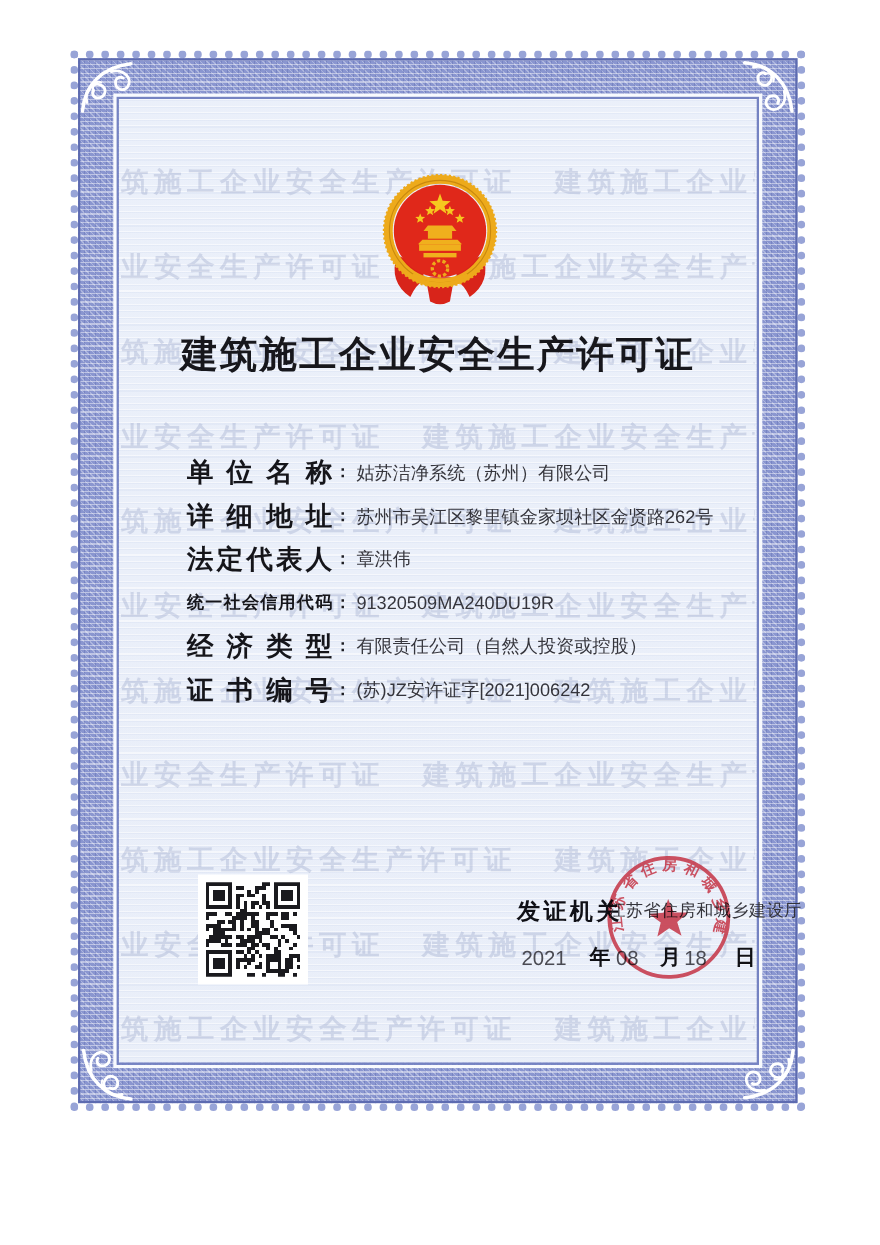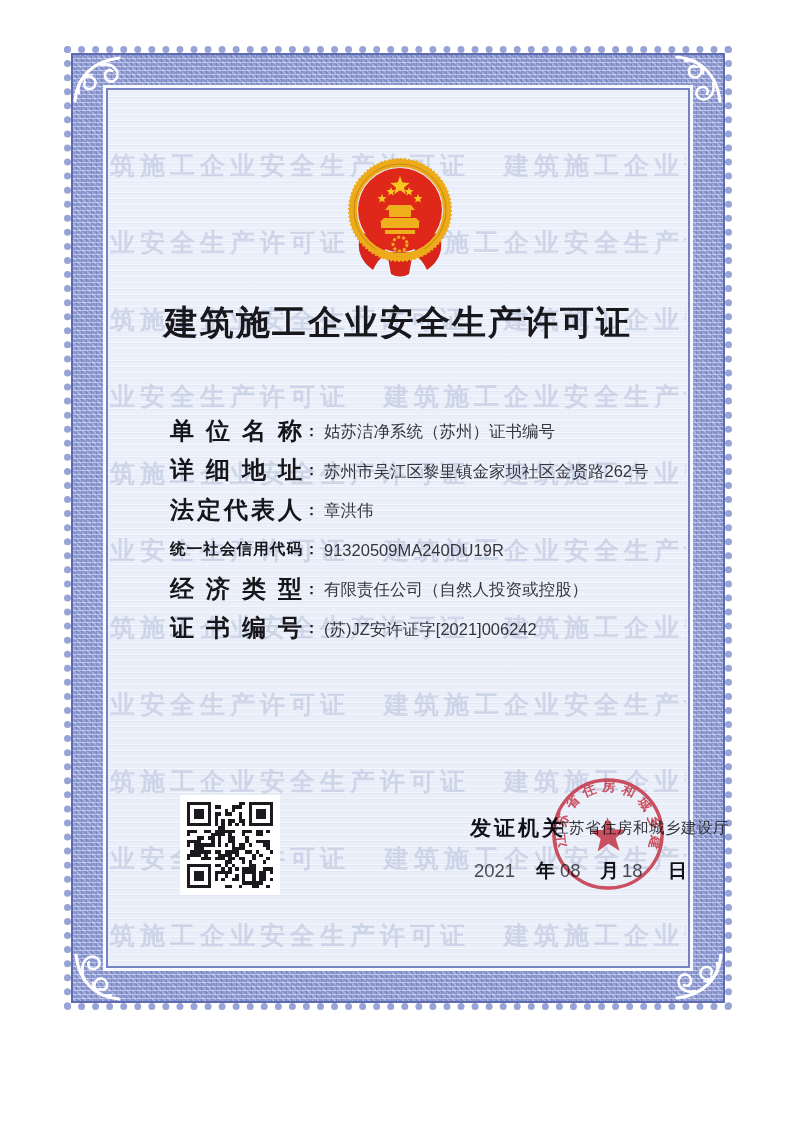--- a/index.html
+++ b/index.html
@@ -152,21 +152,21 @@
           <rect x="40" y="72" width="30" height="4" fill="#f0b01d"></rect>
           <circle cx="55" cy="86" r="7" fill="none" stroke="#edaa1b" stroke-width="3" stroke-dasharray="3,2"></circle>
           <path d="M30,92 Q55,102 80,92" fill="none" stroke="#edaa1b" stroke-width="3"></path>
         </svg>
       </div>
 
       <div class="cert-title">建筑施工企业安全生产许可证</div>
 
       <div class="fields">
         <div class="field-row">
-          <span class="flabel">单位名称</span><span class="fcolon">：</span><span class="fvalue">姑苏洁净系统（苏州）证书编号</span>
+          <span class="flabel">单位名称</span><span class="fcolon">：</span><span class="fvalue">姑苏洁净系统（苏州）有限公司</span>
         </div>
         <div class="field-row">
           <span class="flabel">详细地址</span><span class="fcolon">：</span><span class="fvalue">苏州市吴江区黎里镇金家坝社区金贤路262号</span>
         </div>
         <div class="field-row">
           <span class="flabel">法定代表人</span><span class="fcolon">：</span><span class="fvalue">章洪伟</span>
         </div>
         <div class="field-row">
           <span class="flabel">统一社会信用代码</span><span class="fcolon">：</span><span class="fvalue">91320509MA240DU19R</span>
         </div>

